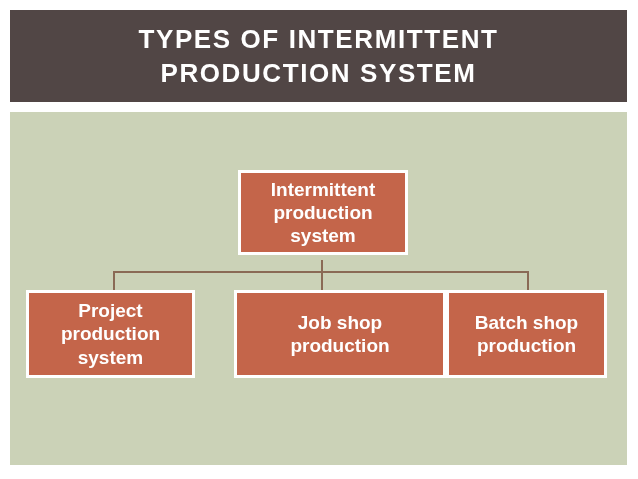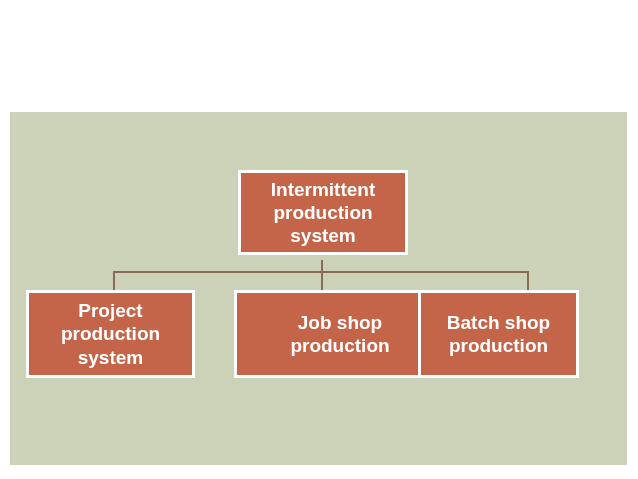--- a/index.html
+++ b/index.html
@@ -120,31 +120,35 @@
     width: 169px;
     height: 88px;
   }
   #node-jobshop {
     left: 224px;  
     top: 178px;
     width: 212px;
     height: 88px;
   }
   #node-batchshop {
-    left: 408px;  
+    left: 436px;  
     top: 178px;
     width: 161px;
     height: 88px;
   }
 </style>
 </head>
 <body>
 
 <div id="slide">
 
+  <div id="title-bar">
+    <div id="title-text">TYPES OF INTERMITTENT
+PRODUCTION SYSTEM</div>
+  </div>
 
   <div id="canvas">
 
     <div class="conn" id="conn-stem"></div>
     <div class="conn" id="conn-rail"></div>
     <div class="conn" id="conn-drop-left"></div>
     <div class="conn" id="conn-drop-mid"></div>
     <div class="conn" id="conn-drop-right"></div>
 
     <div class="node" id="node-root">Intermittent

